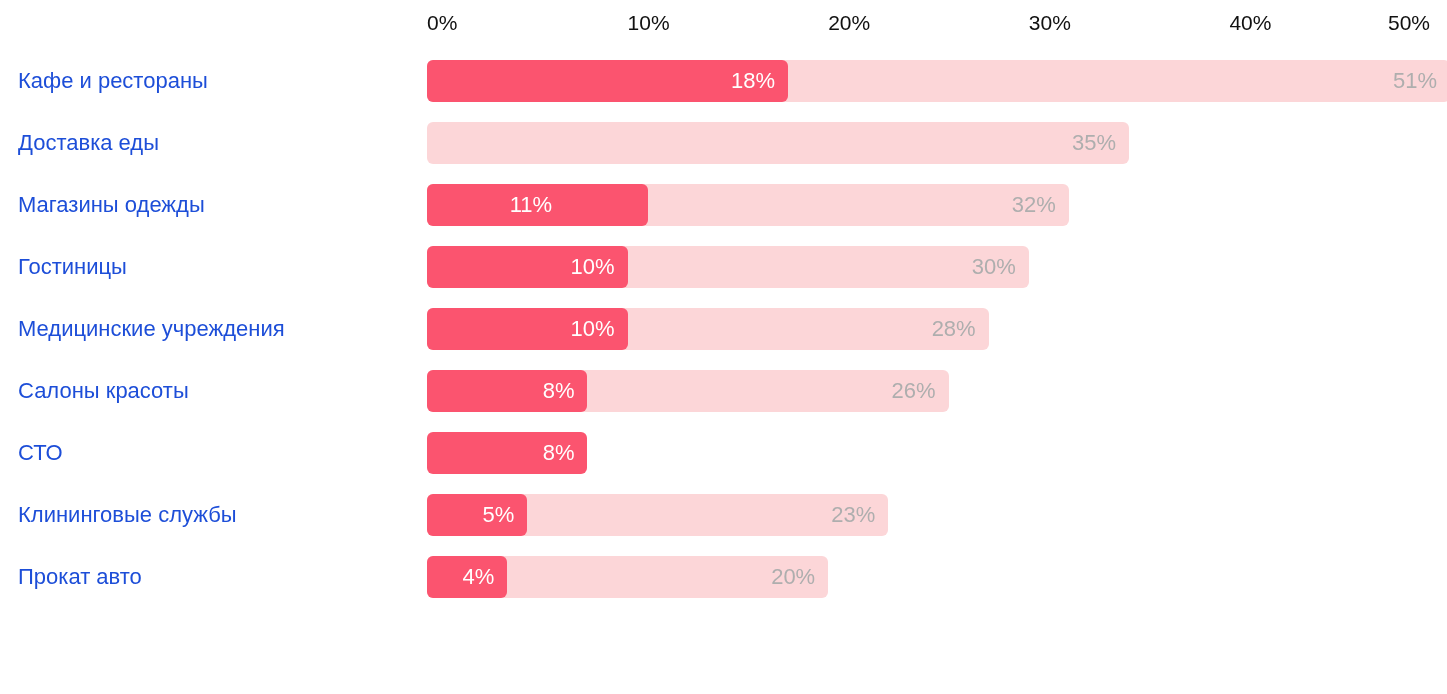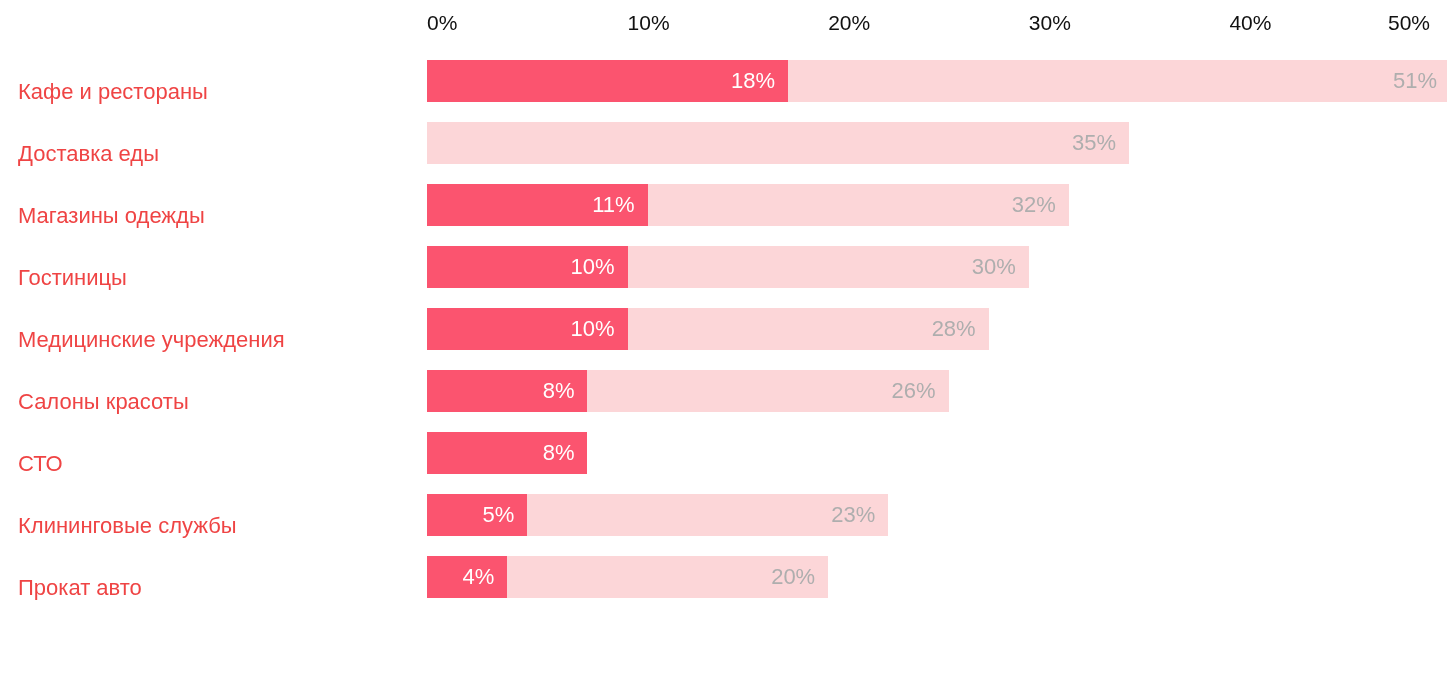--- a/index.html
+++ b/index.html
@@ -45,42 +45,42 @@
   }
 
   .row {
     position: relative;
     height: 62px;
   }
 
   .row-label {
     position: absolute;
     left: 18px;
-    top: 11px;
+    top: 0;
     height: 42px;
     line-height: 42px;
     font-size: 22px;
-    color: #ef4444;
+    color: #1d4ed8;
     white-space: nowrap;
   }
 
   .bars {
     position: absolute;
     left: 427px;
     top: 0;
     height: 42px;
     width: 1003px;
   }
 
   .bar {
     position: absolute;
     top: 0;
     left: 0;
     height: 42px;
-    border-radius: 0;
+    border-radius: 6px;
     display: flex;
     align-items: center;
     justify-content: flex-end;
     overflow: visible;
   }
 
   .bar-bg {
     background: #fcd6d8;
     z-index: 1;
   }
@@ -133,21 +133,21 @@
             <span class="bar-value">35%</span>
           </div>
         </div>
       </div>
       <div class="row">
         <div class="row-label">Магазины одежды</div>
         <div class="bars">
           <div class="bar bar-bg" style="width: 641.92px;">
             <span class="bar-value">32%</span>
           </div>
-          <div class="bar bar-fg" style="width: 220.66px;">
+          <div class="bar bar-fg" style="width: 220.66px; justify-content: center;">
             <span class="bar-value">11%</span>
           </div>
         </div>
       </div>
       <div class="row">
         <div class="row-label">Гостиницы</div>
         <div class="bars">
           <div class="bar bar-bg" style="width: 601.8px;">
             <span class="bar-value">30%</span>
           </div>

